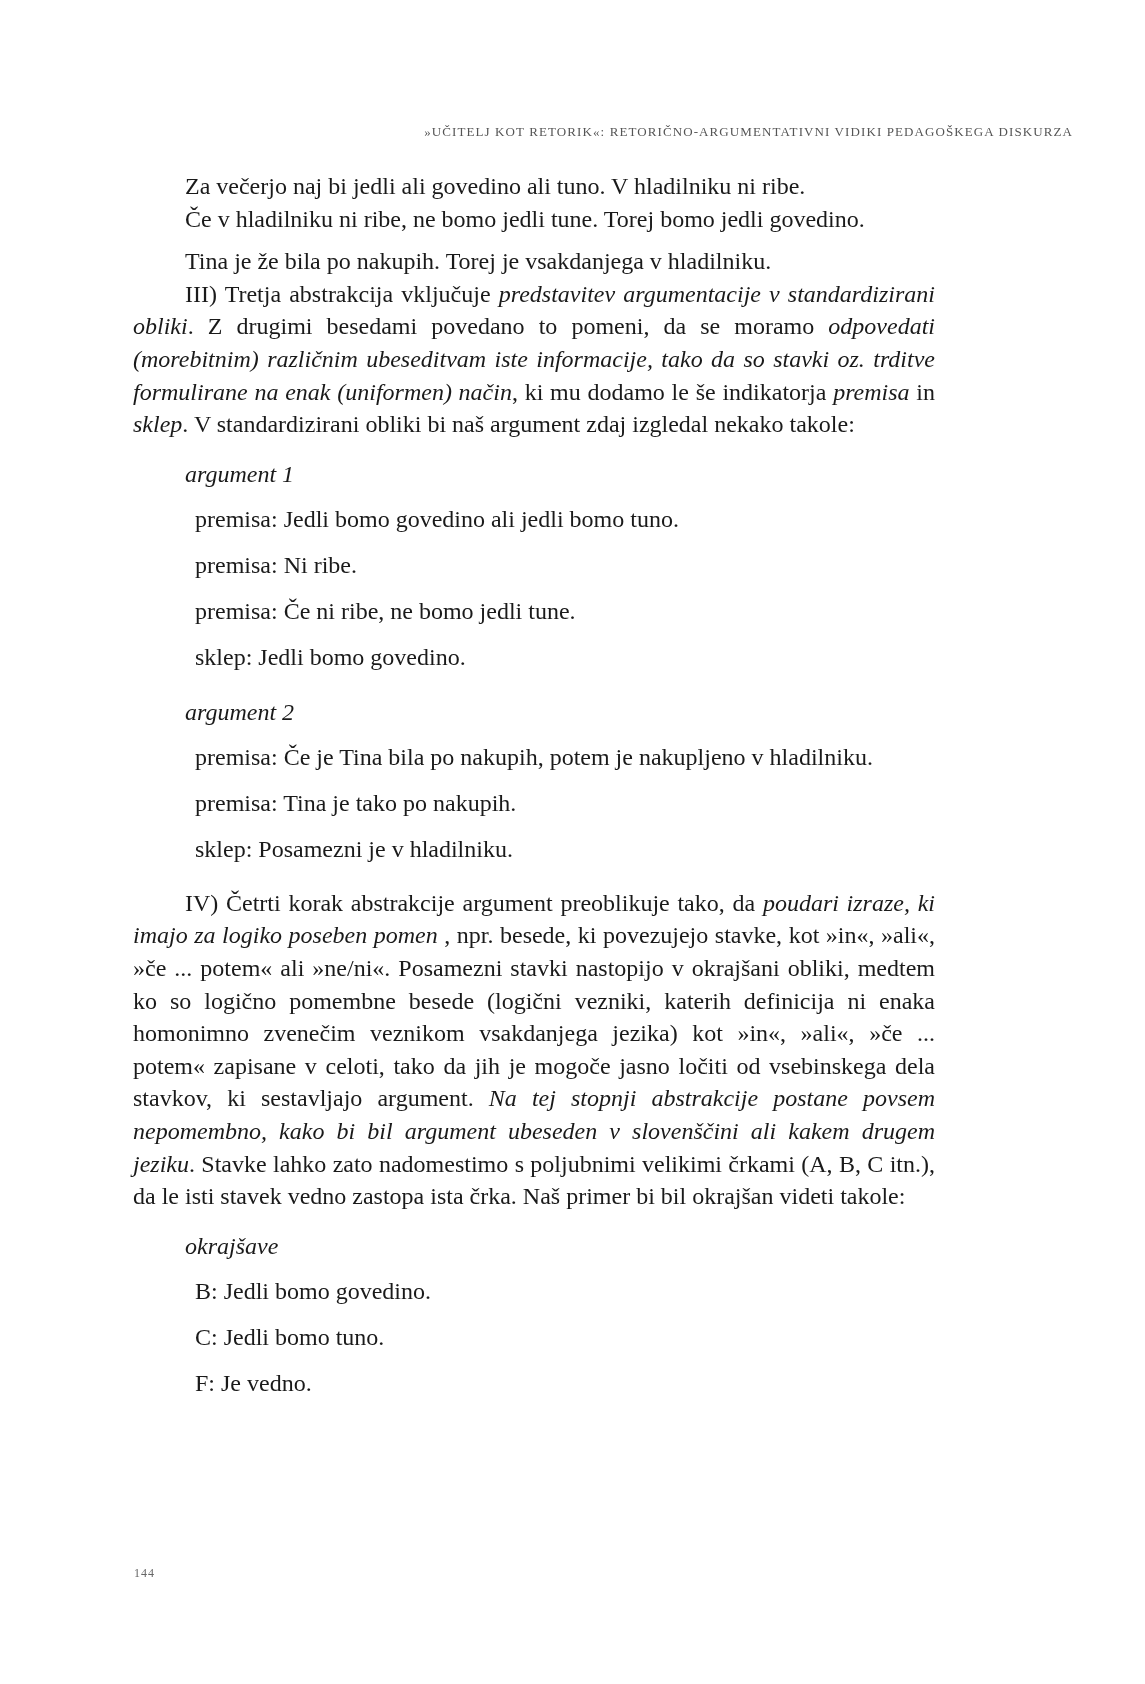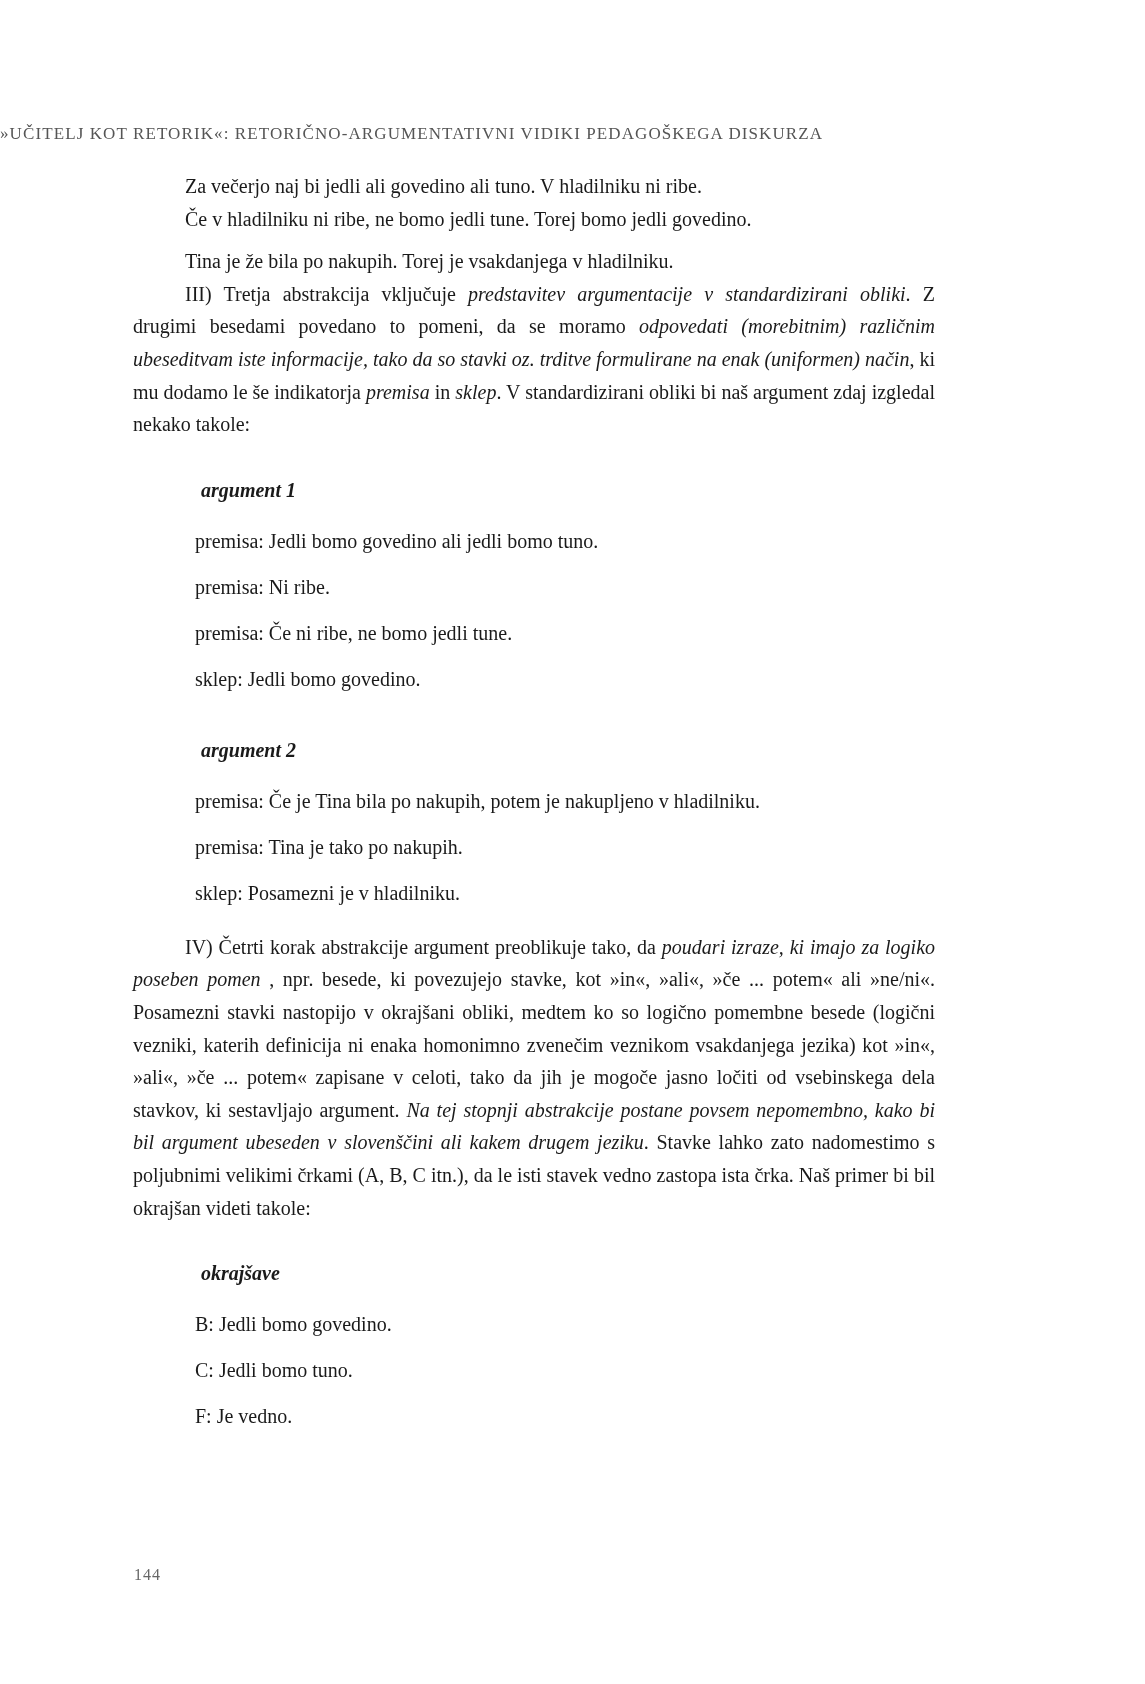--- a/index.html
+++ b/index.html
@@ -1,29 +1,29 @@
 <!DOCTYPE html>
 <html><head>
 <meta charset="utf-8">
 <style>
   html, body { margin: 0; padding: 0; background: #ffffff; }
   body { width: 1145px; height: 1684px; position: relative; overflow: hidden;
          font-family: "Liberation Serif", "DejaVu Serif", serif; color: #1a1a1a; }
-  .running-head { position: absolute; top: 124px; left: 0; width: 1073px; 
-         font-size: 17px; letter-spacing: 1.1px; color: #555; text-transform: uppercase; font-family: Liberation Serif, serif; }
-  .page { position: absolute; left: 133px; top: 170px; width: 802px; font-size: 20px; line-height: 32.6px; }
+  .running-head { position: absolute; top: 124px; left: 0; width: 1073px; text-align: right;
+         font-size: 13px; letter-spacing: 1.1px; color: #555; text-transform: uppercase; font-family: Liberation Serif, serif; }
+  .page { position: absolute; left: 133px; top: 170px; width: 802px; font-size: 24px; line-height: 32.6px; }
   .p { margin: 0; text-align: justify; }
   .p.indent { text-indent: 52px; }
   .block { padding-left: 52px; margin: 0; }
   .gap-s { height: 10px; }
   .gap-m { height: 16px; }
   .block-line { margin: 10px; line-height: 36px; }
-  .block-title { font-style: italic; margin: 16px; line-height: 34px; font-weight: bold; }
+  .block-title { font-style: italic; margin: 0; line-height: 34px; }
   em { font-style: italic; }
-  .folio { position: absolute; left: 134px; top: 1566px; font-size: 16px; color: #666; letter-spacing: 1px; }
+  .folio { position: absolute; left: 134px; top: 1566px; font-size: 12px; color: #666; letter-spacing: 1px; }
 </style>
 </head>
 <body>
 
 <div class="running-head">»Učitelj kot retorik«: retorično-argumentativni vidiki pedagoškega diskurza</div>
 
 <div class="page">
 
   <div class="block">
     <p class="p">Za večerjo naj bi jedli ali govedino ali tuno. V hladilniku ni ribe.</p>

